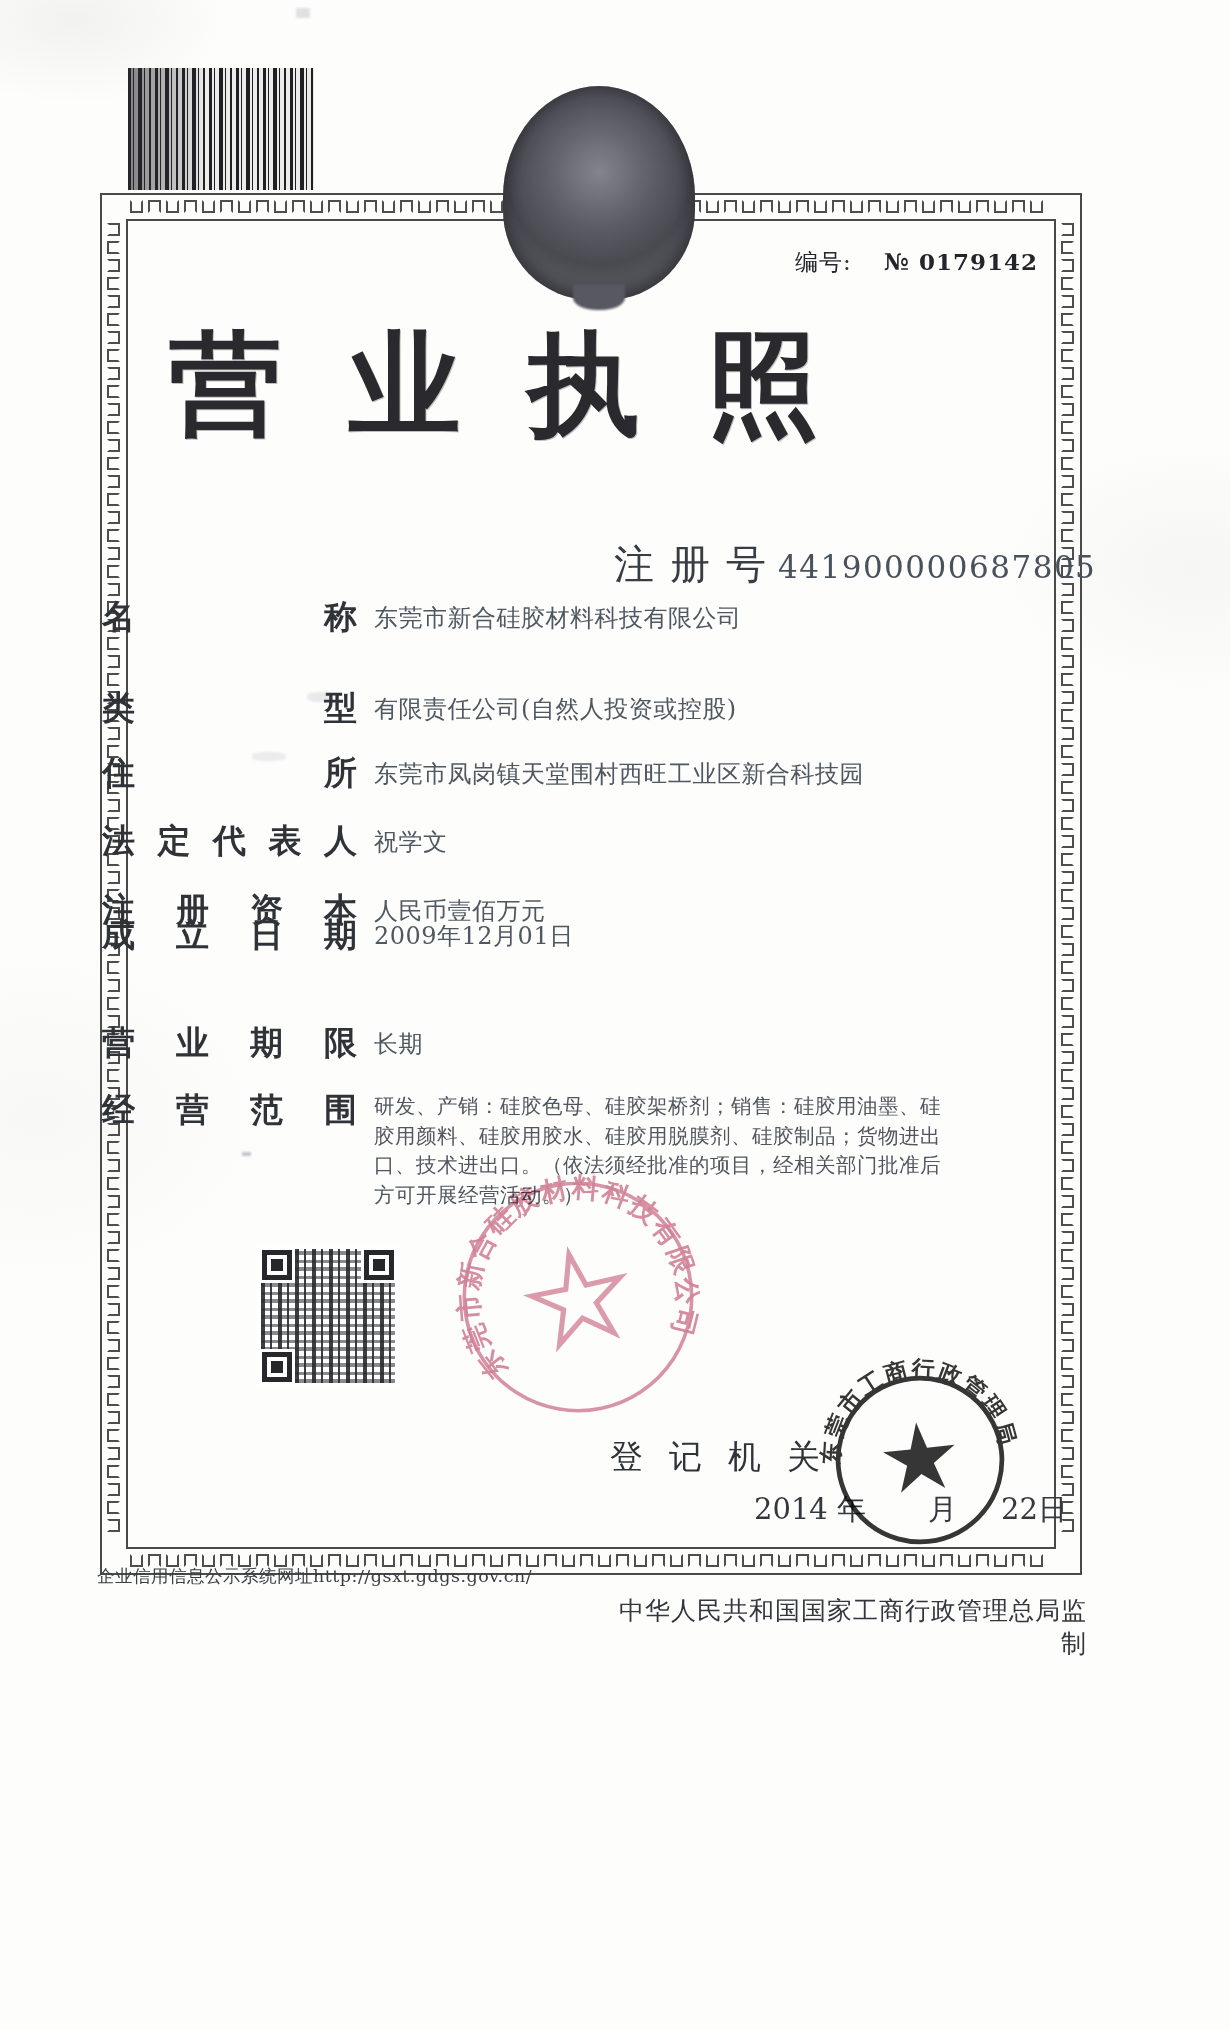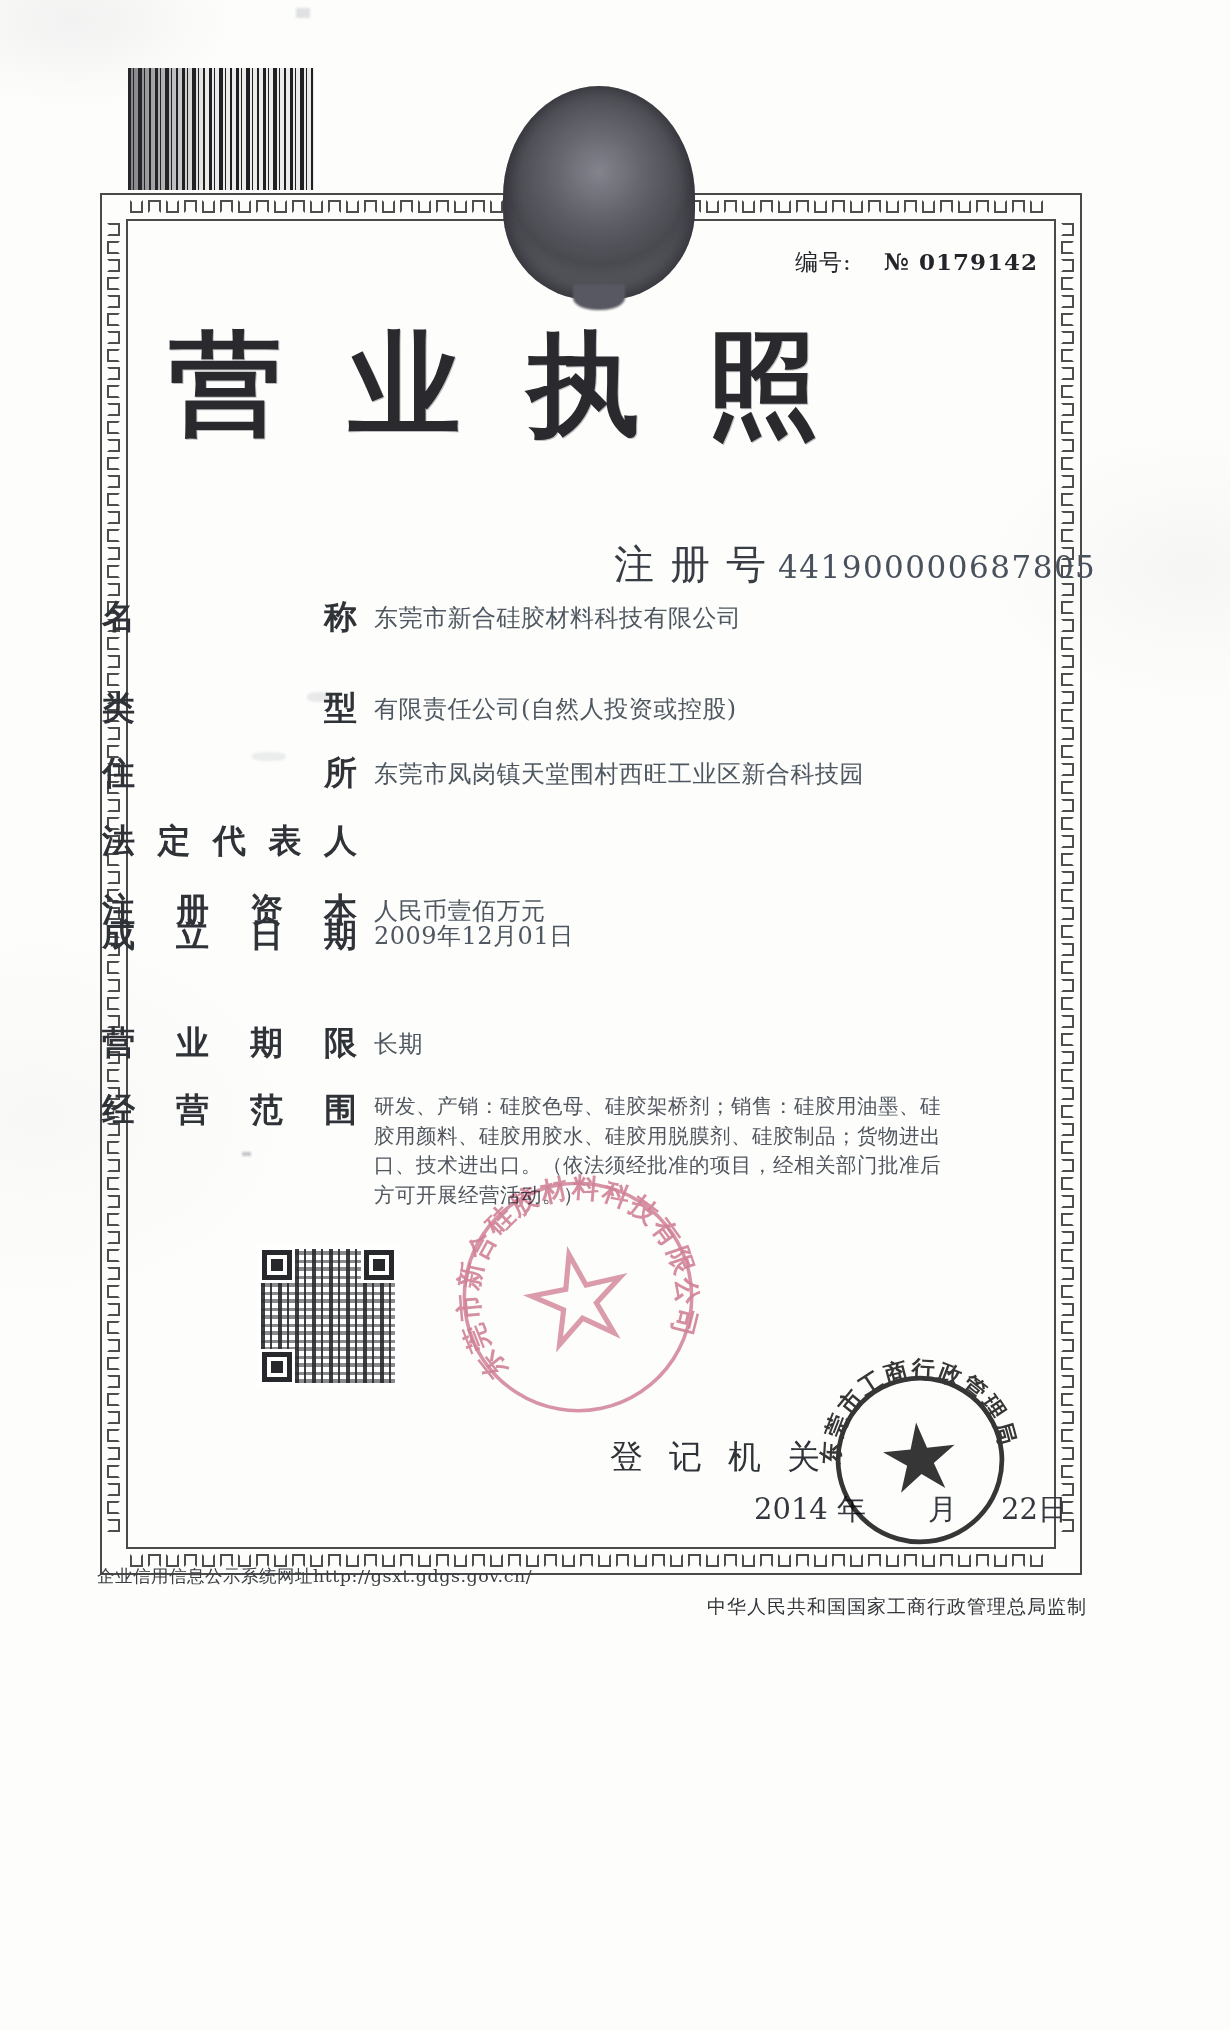--- a/index.html
+++ b/index.html
@@ -99,21 +99,21 @@
   .registrar-line { position:absolute; left:508px; top:1240px; }
   .registrar-label {
     width:210px; font-size:33px; font-weight:400; color:#2f3338;
     text-align:justify; text-align-last:justify; text-justify:distribute;
   }
   .date-line { position:absolute; left:652px; top:1295px; font-size:29px; color:#34383e; display:flex; }
   .date-line span { white-space:nowrap; }
   .d-month { margin-left:62px; } .d-day { margin-left:44px; }
   
   .footer-left  { position:absolute; left:97px;  top:1564px; font-size:17.5px; color:#3a3d42; letter-spacing:.5px; }
-  .footer-right { position:absolute; left:600px; top:1594px; width:487px; text-align:right; font-size:19px; color:#33363b; letter-spacing:1px; }
+  .footer-right { position:absolute; left:600px; top:1594px; width:487px; text-align:right; font-size:25px; color:#33363b; letter-spacing:1px; }
   
   .artifact { position:absolute; background:rgba(90,95,105,.35); filter:blur(1px); }
   .a1 { left:140px; top:957px; width:9px; height:4px; }
   .a2 { left:205px; top:497px; width:26px; height:10px; opacity:.35; border-radius:40%; }
   .a3 { left:150px; top:557px; width:34px; height:9px; opacity:.30; border-radius:40%; }
   .a4 { left:296px; top:8px; width:14px; height:10px; opacity:.5; }
 </style>
 </head>
 <body>
 
@@ -401,20 +401,21 @@
     <div class="row r1">
       <div class="f-label">类型</div>
       <div class="f-value">有限责任公司(自然人投资或控股)</div>
     </div>
     <div class="row r2">
       <div class="f-label">住所</div>
       <div class="f-value">东莞市凤岗镇天堂围村西旺工业区新合科技园</div>
     </div>
     <div class="row r3">
       <div class="f-label">法定代表人</div>
+      <div class="f-value">祝学文</div>
     </div>
     <div class="row r4">
       <div class="f-label">注册资本</div>
       <div class="f-value">人民币壹佰万元</div>
     </div>
     <div class="row r5">
       <div class="f-label">成立日期</div>
       <div class="f-value">2009年12月01日</div>
     </div>
     <div class="row r6">

